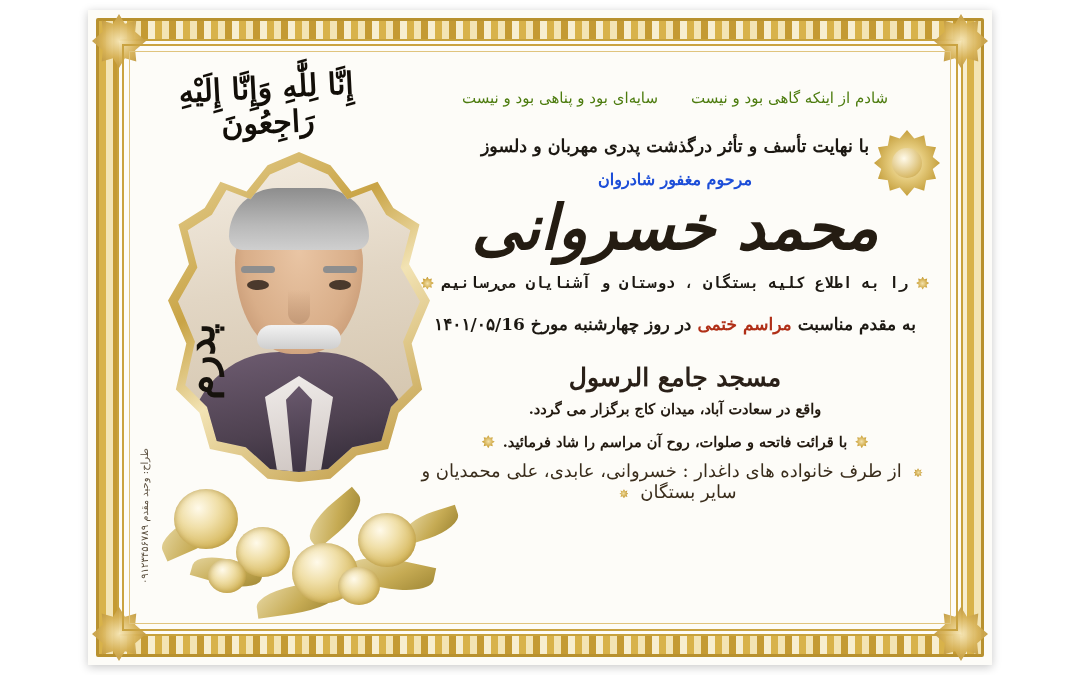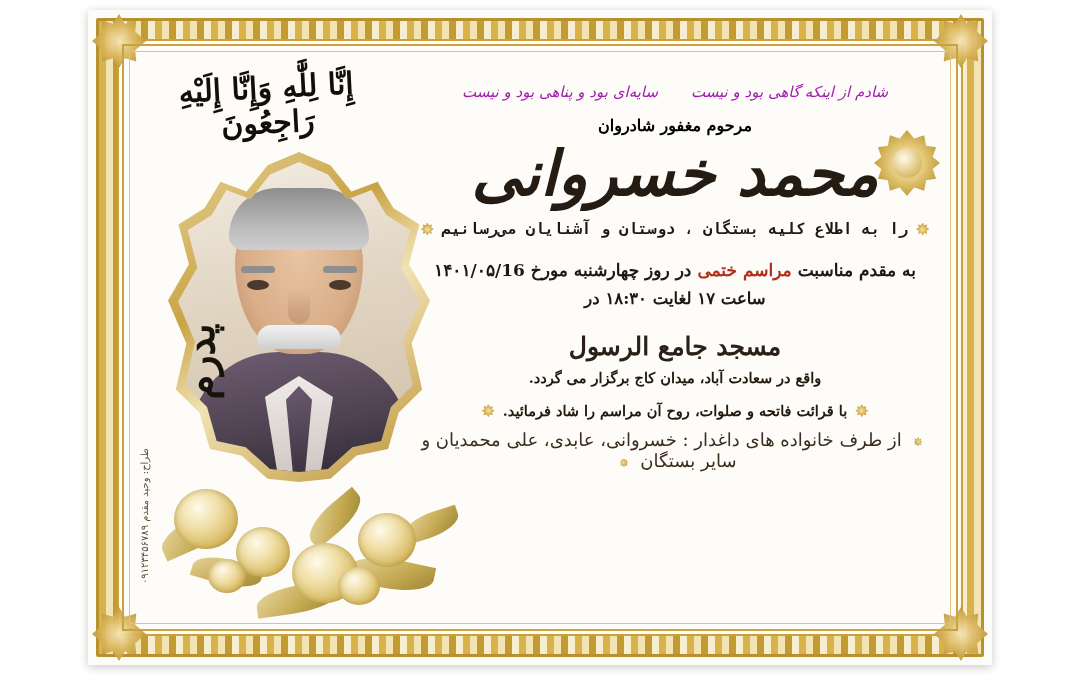--- a/index.html
+++ b/index.html
@@ -108,41 +108,40 @@
     right: 8px;
     top: 4px;
     width: 530px;
     text-align: center;
     direction: rtl;
   }
 
   .nastaliq-top {
     font-family: "DejaVu Serif", "Liberation Serif", serif;
     font-size: 15px;
-    color: #a21caf;
+    color: #4d7c0f;
     letter-spacing: 0.2px;
-    margin: 20px 0 0 0;
+    margin: 26px 0 0 0;
     line-height: 1.7;
-    font-style: italic;
   }
   .nastaliq-top .seg { display: inline-block; margin: 0 14px; }
 
   .line-condolence {
     font-family: "DejaVu Serif", "Liberation Serif", serif;
     font-weight: bold;
     font-size: 17.5px;
     color: #1c1812;
     margin-top: 20px;
     line-height: 1.6;
   }
   .line-marhoom {
     font-family: "DejaVu Serif", "Liberation Serif", serif;
     font-weight: bold;
     font-size: 16px;
-    color: #000000;
+    color: #1d4ed8;
     margin-top: 10px;
   }
 
   .deceased-name {
     font-family: "DejaVu Serif", "Liberation Serif", serif;
     font-size: 62px;
     font-weight: bold;
     font-style: italic;
     color: #241c12;
     margin-top: 6px;
@@ -504,40 +503,40 @@
         </div>
       </div>
 
       <div class="text-col">
 
         <div class="nastaliq-top">
           <span class="seg">شادم از اینکه گاهی بود و نیست</span>
           <span class="seg">سایه‌ای بود و پناهی بود و نیست</span>
         </div>
 
+        <div class="line-condolence">با نهایت تأسف و تأثر درگذشت پدری مهربان و دلسوز</div>
 
         <div class="line-marhoom">مرحوم مغفور شادروان</div>
 
         <div class="deceased-name">محمد خسروانی</div>
 
         <div class="divider-orn">
           <span class="star"></span>
           <span class="txt">را به اطلاع کلیه بستگان ، دوستان و آشنایان می‌رسانیم</span>
           <span class="star"></span>
         </div>
 
         <div class="line-event">
           <span>به مقدم مناسبت</span>
           <span class="hl">مراسم ختمی</span>
           <span>در روز چهارشنبه</span>
           <span>مورخ</span>
           <span>۱۴۰۱/۰۵/16</span>
         </div>
 
-        <div class="line-time">ساعت ۱۷ لغایت ۱۸:۳۰ در</div>
 
         <div class="line-venue">مسجد جامع الرسول</div>
 
         <div class="line-address">واقع در سعادت آباد، میدان کاج برگزار می گردد.</div>
 
         <div class="divider-orn" style="margin-top:16px;">
           <span class="star"></span>
           <span class="line-fateha">با قرائت فاتحه و صلوات، روح آن مراسم را شاد فرمائید.</span>
           <span class="star"></span>
         </div>

